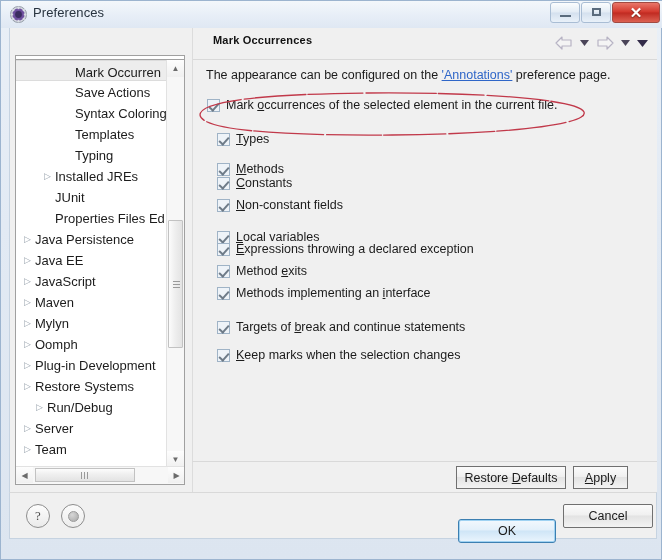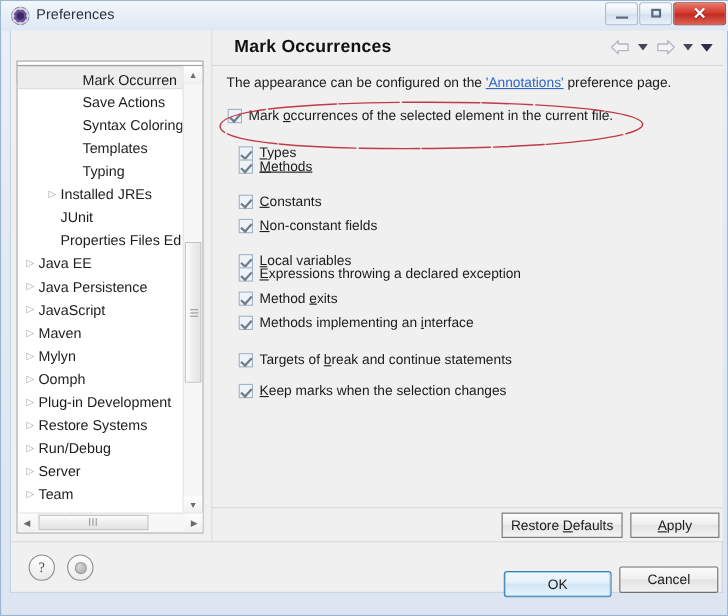--- a/index.html
+++ b/index.html
@@ -257,21 +257,21 @@
   }
   .page-header {
     position: absolute;
     left: 0; top: 0;
     width: 464px; height: 31px;
     border-bottom: 1px solid #d9d9d9;
   }
   .page-title {
     position: absolute;
     left: 20px; top: 6px;
-    font-size: 16px;
+    font-size: 11px;
     font-weight: bold;
     color: #111111;
     letter-spacing: .2px;
   }
   .nav-icons {
     position: absolute;
     right: 8px; top: 7px;
     display: flex;
     align-items: center;
     gap: 4px;
@@ -357,21 +357,21 @@
     cursor: default;
   }
   .btn-restore {
     position: absolute;
     left: 263px; top: 4px;
     width: 110px; height: 23px;
   }
   .btn-apply {
     position: absolute;
     left: 380px; top: 4px;
-    width: 81px; height: 23px;
+    width: 55px; height: 23px;
   }
 
   
   .footer {
     position: absolute;
     left: 8px; top: 491px;
     width: 646px; height: 45px;
     background: #f0f0f0;
     border-top: 1px solid #d9d9d9;
     border-left: 1px solid #c6d3e1;
@@ -411,21 +411,21 @@
     left: 448px; top: 11px;
     width: 98px; height: 24px;
     border: 1px solid #3c7fb1;
     border-radius: 3px;
     background: linear-gradient(180deg,#f2f8fd 0%,#e3f0fa 45%,#cfe5f7 50%,#eaf5fd 100%);
     box-shadow: 0 0 0 1px #9fd2f2 inset;
     margin-top: 15px;
   }
   .btn-cancel {
     position: absolute;
-    left: 553px; top: 22px;
+    left: 553px; top: 11px;
     width: 90px; height: 24px;
     border: 1px solid #707070;
     border-radius: 2px;
   }
 </style>
 </head>
 <body>
 
 <div id="app">
   <div class="win-frame">
@@ -469,29 +469,29 @@
         <div class="tree-box">
           <div class="tree-scrollport" id="tree-list">
               <div class="tree-item sel" style="padding-left: 44px;"><span class="tw blank">▷</span><span class="tlabel">Mark Occurren</span></div>
               <div class="tree-item" style="padding-left: 44px;"><span class="tw blank">▷</span><span class="tlabel">Save Actions</span></div>
               <div class="tree-item" style="padding-left: 44px;"><span class="tw blank">▷</span><span class="tlabel">Syntax Coloring</span></div>
               <div class="tree-item" style="padding-left: 44px;"><span class="tw blank">▷</span><span class="tlabel">Templates</span></div>
               <div class="tree-item" style="padding-left: 44px;"><span class="tw blank">▷</span><span class="tlabel">Typing</span></div>
               <div class="tree-item" style="padding-left: 24px;"><span class="tw">▷</span><span class="tlabel">Installed JREs</span></div>
               <div class="tree-item" style="padding-left: 24px;"><span class="tw blank">▷</span><span class="tlabel">JUnit</span></div>
               <div class="tree-item" style="padding-left: 24px;"><span class="tw blank">▷</span><span class="tlabel">Properties Files Ed</span></div>
+              <div class="tree-item" style="padding-left: 4px;"><span class="tw">▷</span><span class="tlabel">Java Persistence</span></div>
               <div class="tree-item" style="padding-left: 4px;"><span class="tw">▷</span><span class="tlabel">Java EE</span></div>
-              <div class="tree-item" style="padding-left: 4px;"><span class="tw">▷</span><span class="tlabel">Java Persistence</span></div>
               <div class="tree-item" style="padding-left: 4px;"><span class="tw">▷</span><span class="tlabel">JavaScript</span></div>
               <div class="tree-item" style="padding-left: 4px;"><span class="tw">▷</span><span class="tlabel">Maven</span></div>
               <div class="tree-item" style="padding-left: 4px;"><span class="tw">▷</span><span class="tlabel">Mylyn</span></div>
               <div class="tree-item" style="padding-left: 4px;"><span class="tw">▷</span><span class="tlabel">Oomph</span></div>
               <div class="tree-item" style="padding-left: 4px;"><span class="tw">▷</span><span class="tlabel">Plug-in Development</span></div>
               <div class="tree-item" style="padding-left: 4px;"><span class="tw">▷</span><span class="tlabel">Restore Systems</span></div>
-              <div class="tree-item" style="padding-left: 4px;"><span class="tw">▷</span><span class="tlabel">Run/Debug</span></div>
+              <div class="tree-item" style="padding-left: 16px;"><span class="tw">▷</span><span class="tlabel">Run/Debug</span></div>
               <div class="tree-item" style="padding-left: 4px;"><span class="tw">▷</span><span class="tlabel">Server</span></div>
               <div class="tree-item" style="padding-left: 4px;"><span class="tw">▷</span><span class="tlabel">Team</span></div>
               <div class="tree-item" style="padding-left: 4px;"><span class="tw">▷</span><span class="tlabel">Terminal</span></div>
             </div>
 
           <div class="vsb">
             <div class="vsb-arrow vsb-up">▲</div>
             <div class="vsb-thumb">
               <span class="vsb-grip">
                 <i></i>
@@ -555,21 +555,21 @@
           <div class="cb-row" style="left:14px; top:39px;">
             <span class="cbox"></span>
             <span><span>Mark </span><span class="u">o</span><span>ccurrences of the selected element in the current file.</span></span>
           </div>
 
           <div id="options-host">
               <div class="cb-row" style="left: 24px; top: 73px;">
                 <span class="cbox"></span>
                 <span><span></span><span class="u">T</span><span>ypes</span></span>
               </div>
-              <div class="cb-row" style="left: 24px; top: 85px; text-decoration: underline;">
+              <div class="cb-row" style="left: 24px; top: 103px;">
                 <span class="cbox"></span>
                 <span><span></span><span class="u">M</span><span>ethods</span></span>
               </div>
               <div class="cb-row" style="left: 24px; top: 117px;">
                 <span class="cbox"></span>
                 <span><span></span><span class="u">C</span><span>onstants</span></span>
               </div>
               <div class="cb-row" style="left: 24px; top: 139px;">
                 <span class="cbox"></span>
                 <span><span></span><span class="u">N</span><span>on-constant fields</span></span>

